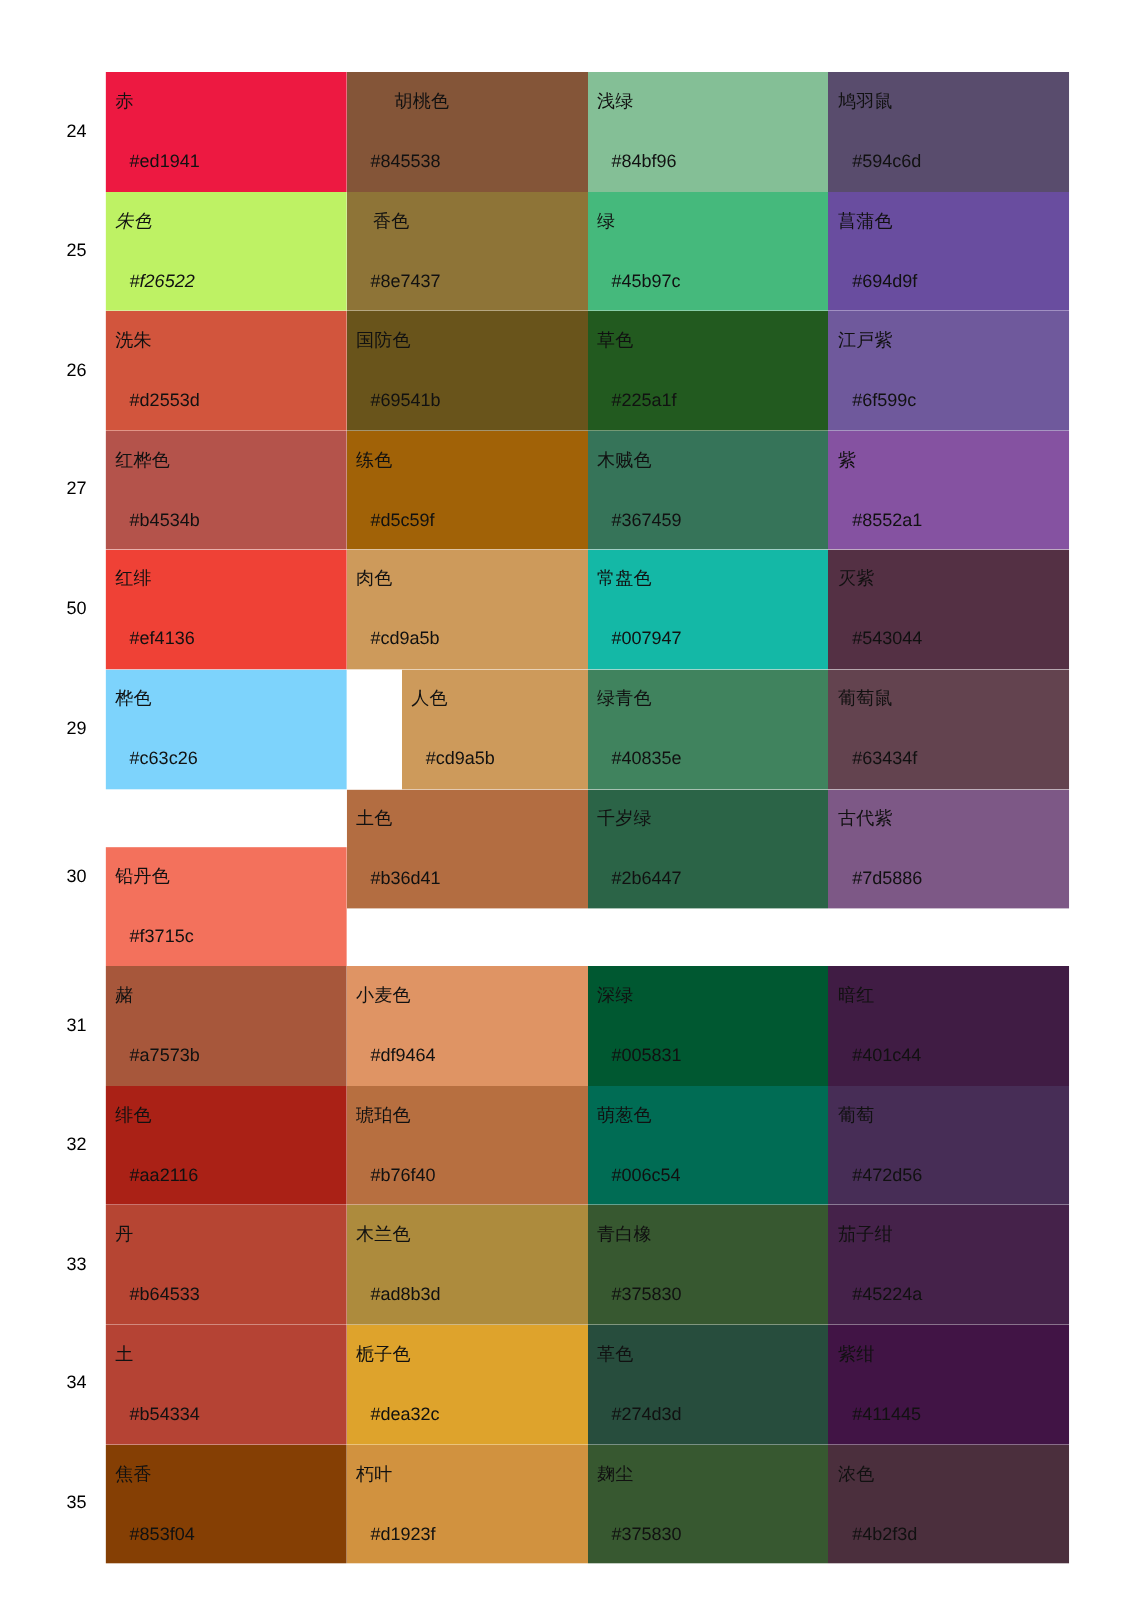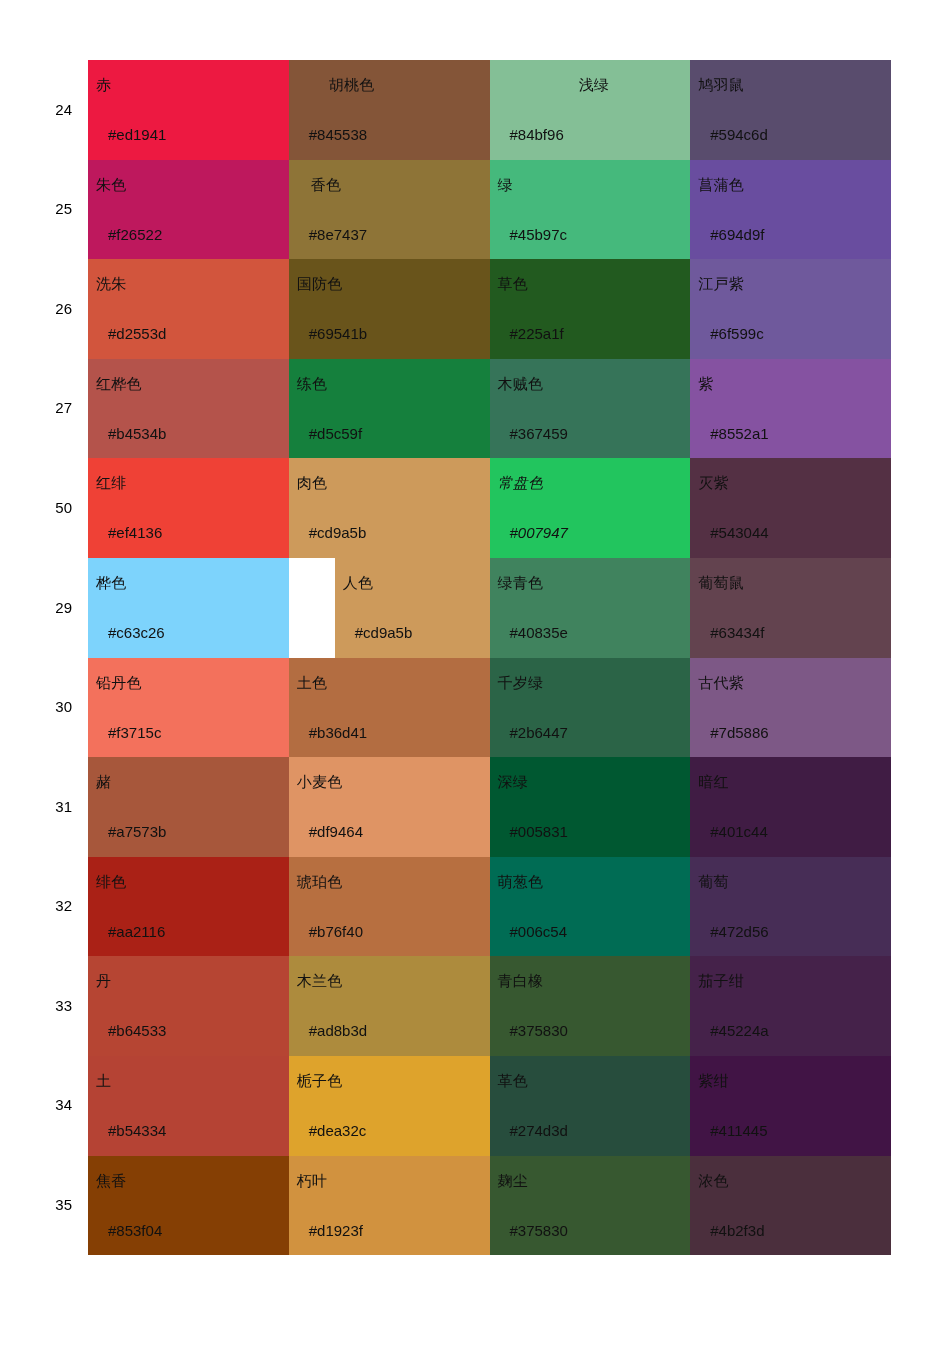--- a/index.html
+++ b/index.html
@@ -105,36 +105,36 @@
               <span class="swatch-hex">#ed1941</span>
             </div>
           </td>
           <td class="swatch">
             <div class="swatch-inner" style="background-color: rgb(132, 85, 56); padding-left: 40px;">
               <span class="swatch-name">胡桃色</span>
               <span class="swatch-hex">#845538</span>
             </div>
           </td>
           <td class="swatch">
-            <div class="swatch-inner" style="background-color: rgb(132, 191, 150); text-align: center;">
+            <div class="swatch-inner" style="background-color: rgb(132, 191, 150);">
               <span class="swatch-name">浅绿</span>
               <span class="swatch-hex">#84bf96</span>
             </div>
           </td>
           <td class="swatch">
             <div class="swatch-inner" style="background-color: rgb(89, 76, 109);">
               <span class="swatch-name">鸠羽鼠</span>
               <span class="swatch-hex">#594c6d</span>
             </div>
           </td>
         </tr>
         <tr>
           <td class="row-number">25</td>
           <td class="swatch">
-            <div class="swatch-inner" style="background-color: #be185d;">
+            <div class="swatch-inner" style="background-color: #bef264; font-style: italic;">
               <span class="swatch-name">朱色</span>
               <span class="swatch-hex">#f26522</span>
             </div>
           </td>
           <td class="swatch">
             <div class="swatch-inner" style="background-color: rgb(142, 116, 55); padding-left: 22px;">
               <span class="swatch-name">香色</span>
               <span class="swatch-hex">#8e7437</span>
             </div>
           </td>
@@ -180,21 +180,21 @@
         </tr>
         <tr>
           <td class="row-number">27</td>
           <td class="swatch">
             <div class="swatch-inner" style="background-color: rgb(180, 83, 75);">
               <span class="swatch-name">红桦色</span>
               <span class="swatch-hex">#b4534b</span>
             </div>
           </td>
           <td class="swatch">
-            <div class="swatch-inner" style="background-color: #15803d;">
+            <div class="swatch-inner" style="background-color: #a16207;">
               <span class="swatch-name">练色</span>
               <span class="swatch-hex">#d5c59f</span>
             </div>
           </td>
           <td class="swatch">
             <div class="swatch-inner" style="background-color: rgb(54, 116, 89);">
               <span class="swatch-name">木贼色</span>
               <span class="swatch-hex">#367459</span>
             </div>
           </td>
@@ -213,21 +213,21 @@
               <span class="swatch-hex">#ef4136</span>
             </div>
           </td>
           <td class="swatch">
             <div class="swatch-inner" style="background-color: rgb(205, 154, 91);">
               <span class="swatch-name">肉色</span>
               <span class="swatch-hex">#cd9a5b</span>
             </div>
           </td>
           <td class="swatch">
-            <div class="swatch-inner" style="background-color: #22c55e; font-style: italic;">
+            <div class="swatch-inner" style="background-color: #14b8a6;">
               <span class="swatch-name">常盘色</span>
               <span class="swatch-hex">#007947</span>
             </div>
           </td>
           <td class="swatch">
             <div class="swatch-inner" style="background-color: rgb(84, 48, 68);">
               <span class="swatch-name">灭紫</span>
               <span class="swatch-hex">#543044</span>
             </div>
           </td>
@@ -255,21 +255,21 @@
           <td class="swatch">
             <div class="swatch-inner" style="background-color: rgb(99, 67, 79);">
               <span class="swatch-name">葡萄鼠</span>
               <span class="swatch-hex">#63434f</span>
             </div>
           </td>
         </tr>
         <tr>
           <td class="row-number">30</td>
           <td class="swatch">
-            <div class="swatch-inner" style="background-color: rgb(243, 113, 92);">
+            <div class="swatch-inner" style="background-color: rgb(243, 113, 92); margin-top: 48px;">
               <span class="swatch-name">铅丹色</span>
               <span class="swatch-hex">#f3715c</span>
             </div>
           </td>
           <td class="swatch">
             <div class="swatch-inner" style="background-color: rgb(179, 109, 65);">
               <span class="swatch-name">土色</span>
               <span class="swatch-hex">#b36d41</span>
             </div>
           </td>

